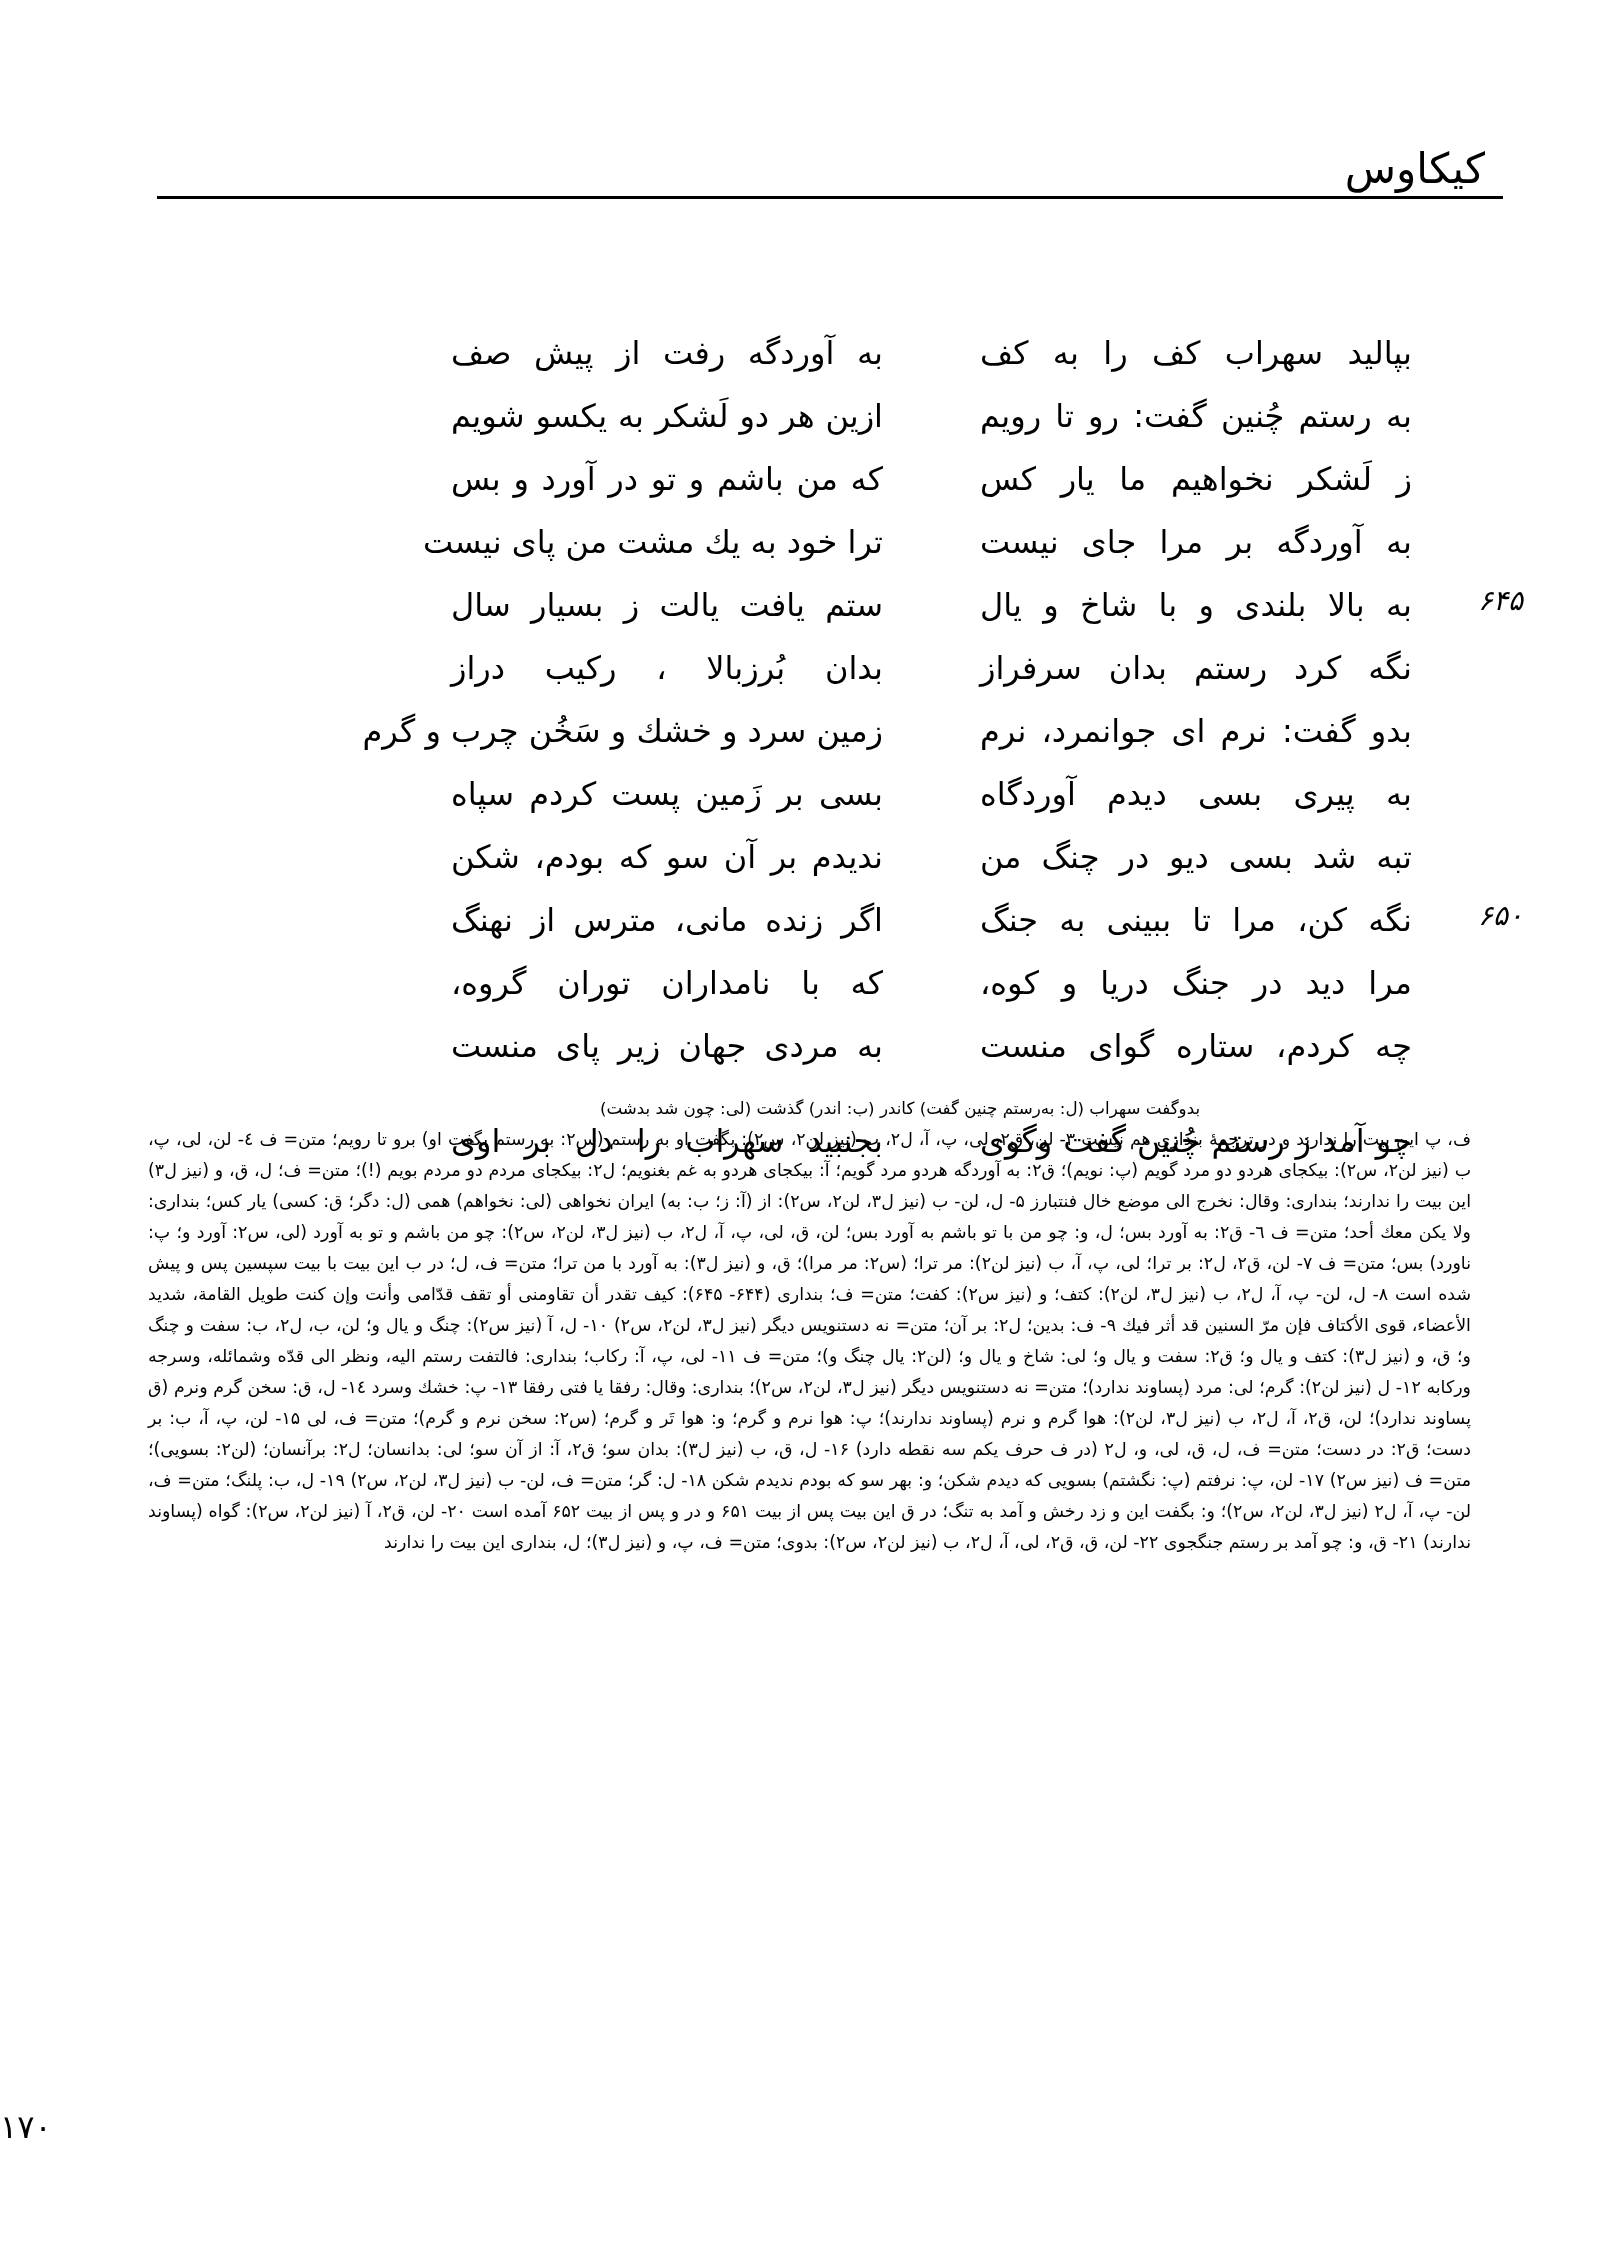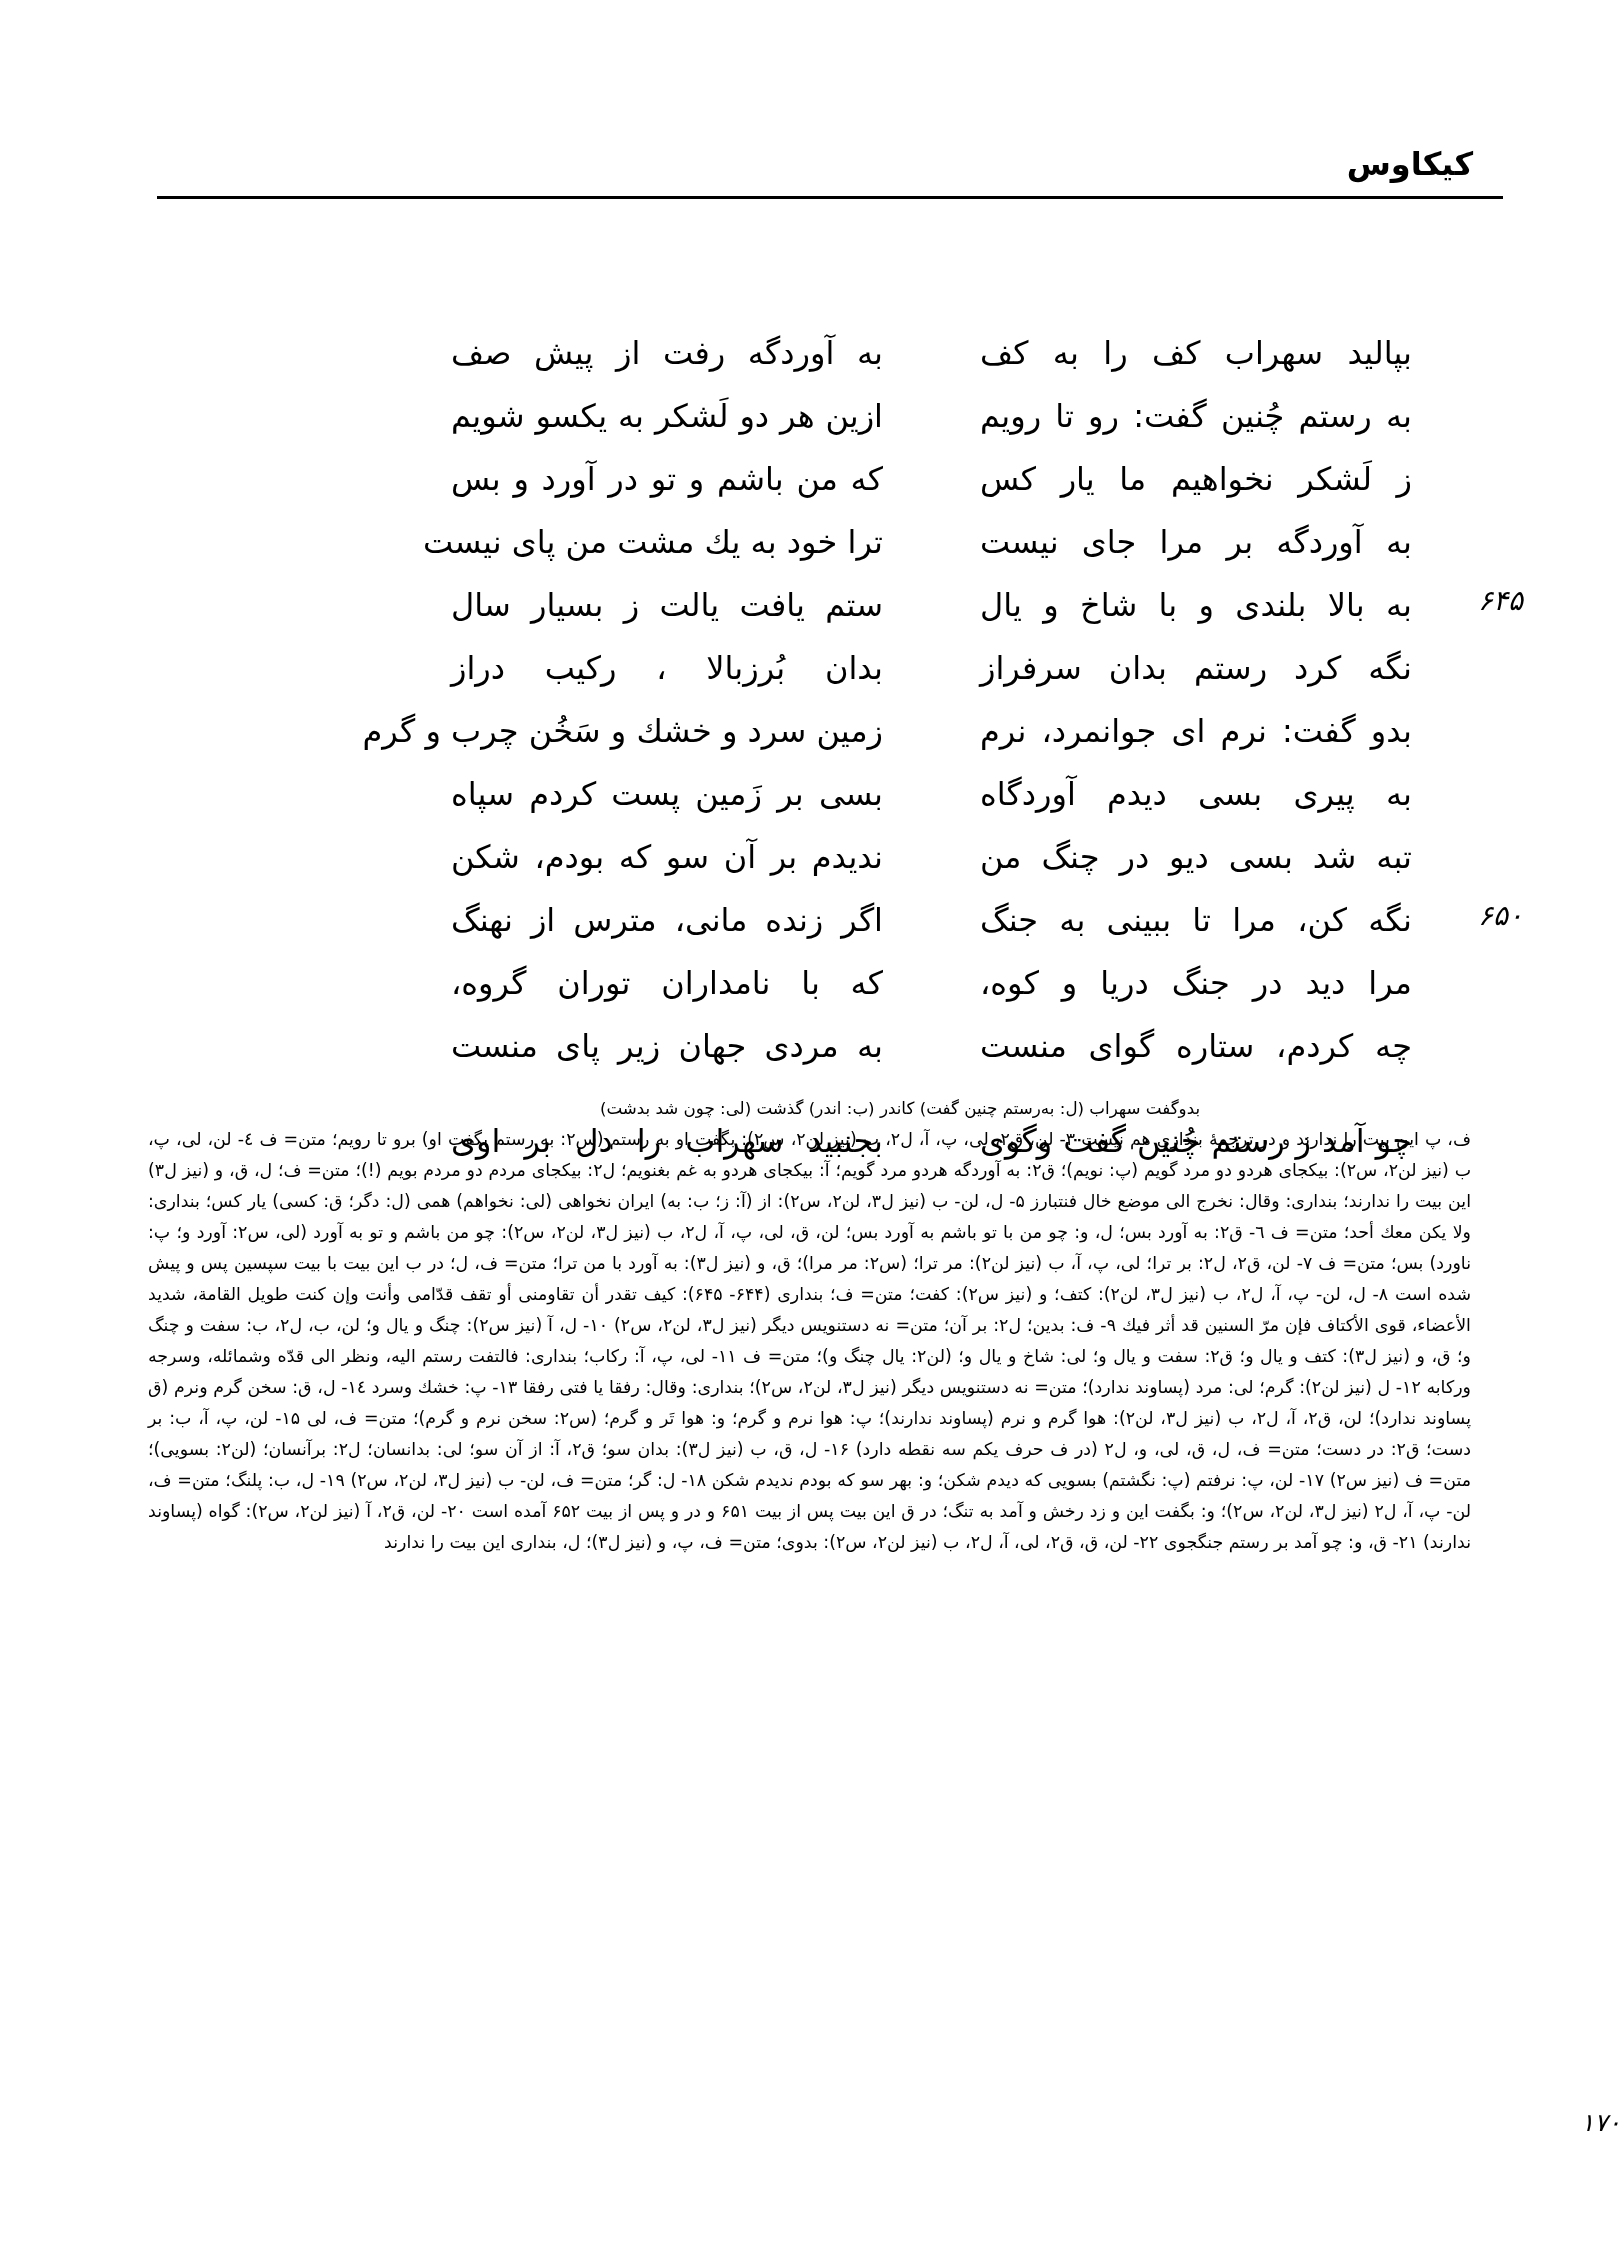--- a/index.html
+++ b/index.html
@@ -1,39 +1,39 @@
 <!DOCTYPE html>
 <html lang="fa" dir="rtl" style="font-size:11px"><head>
 <meta charset="utf-8">
 <style>
   html, body { margin:0; padding:0; background:#ffffff; }
   body { width:1621px; height:2261px; position:relative; overflow:hidden;
          font-family:"DejaVu Sans", "Liberation Sans", sans-serif; color:#000; }
   .page { position:absolute; inset:0; }
 
   
-  .header-title { position:absolute; right:148px; top:148px; font-size:32px; font-weight:bold; line-height:1; }
+  .header-title { position:absolute; right:136px; top:148px; font-size:42px; font-weight:normal; line-height:1; }
   .header-rule { position:absolute; left:157px; right:118px; top:196px; height:2.8px; background:#000; }
 
   
   .verses { position:absolute; top:306px; right:209px; width:1142px; }
   .couplet { position:relative; height:63px; display:flex; flex-direction:row; align-items:flex-end; }
   .couplet.gap { margin-top:32px; }
   .hemistich { width:432px; font-size:32px; line-height:1; text-align:justify; text-align-last:justify;
                white-space:nowrap;margin-top:28px; }
   .hemistich.first { margin-left:97px; }
   .verse-num { position:absolute; right:-111px; bottom:4.2px; font-size:28px;font-style:italic; }
 
   
   .notes { position:absolute; top:1093px; right:150px; width:1323px; font-size:17.4px; line-height:31px;
            text-align:justify; }
   .notes p { margin:0; }
   .notes .verse-cite { text-align:center; margin:0 0 0 0; padding-left:181px; font-size:16.7px; }
 
-  .page-number { position:absolute; left:0; right:0; top:2108px; text-align:right; font-size:25px;font-style:italic; }
+  .page-number { position:absolute; left:0; right:0; top:2108px; text-align:left; font-size:32px; }
 </style>
 </head>
 <body>
 
 <div class="page">
 
   <div class="header-title">کیکاوس</div>
   <div class="header-rule"></div>
 
   <div class="verses">

